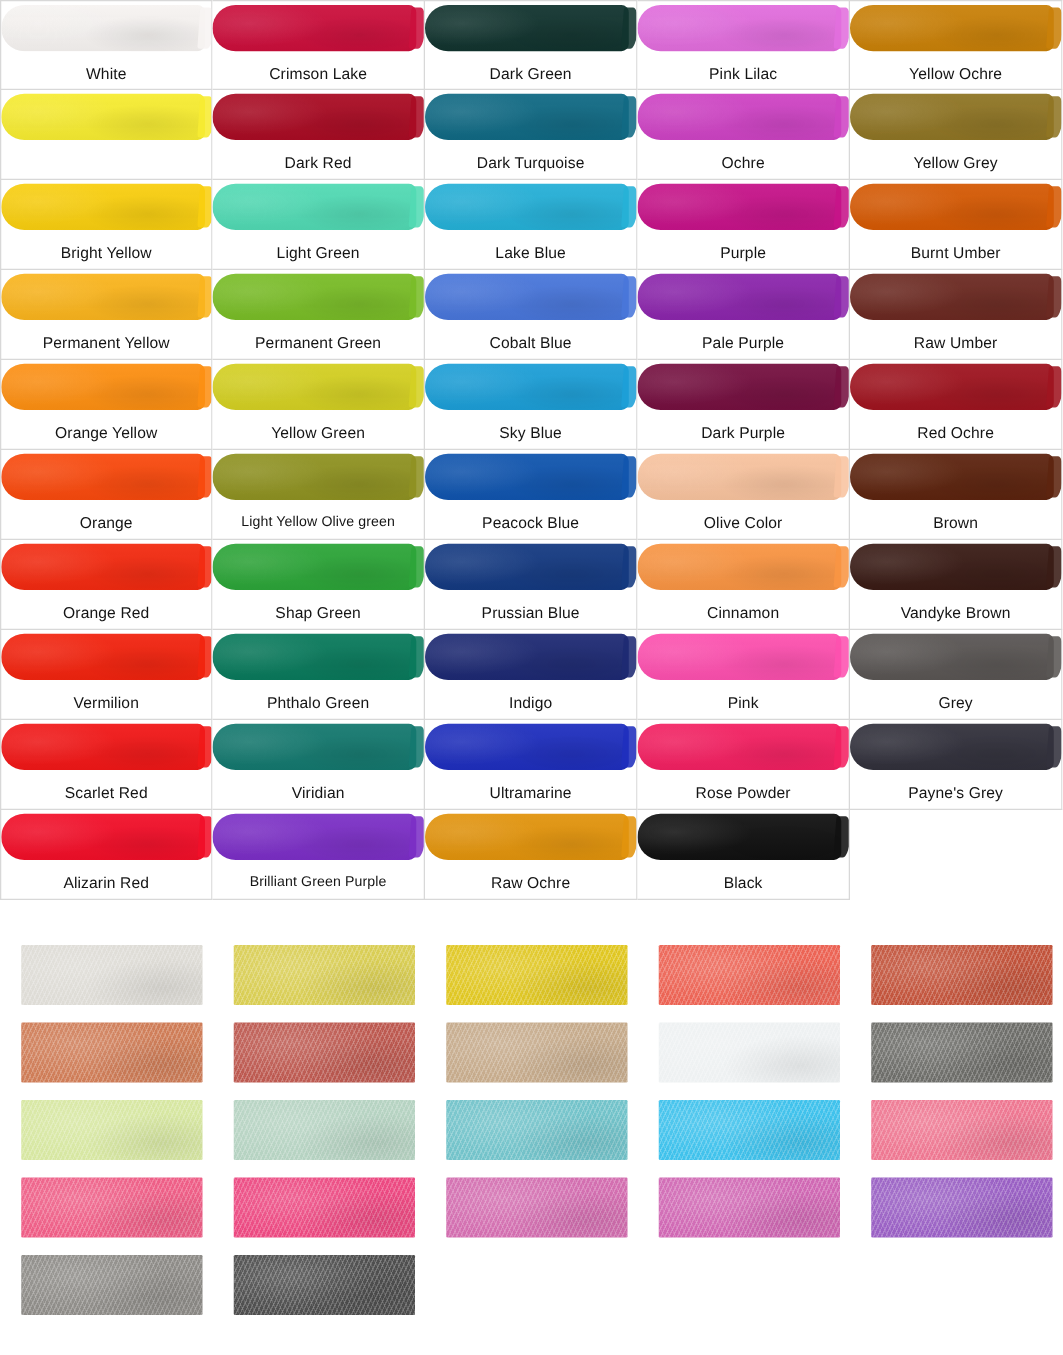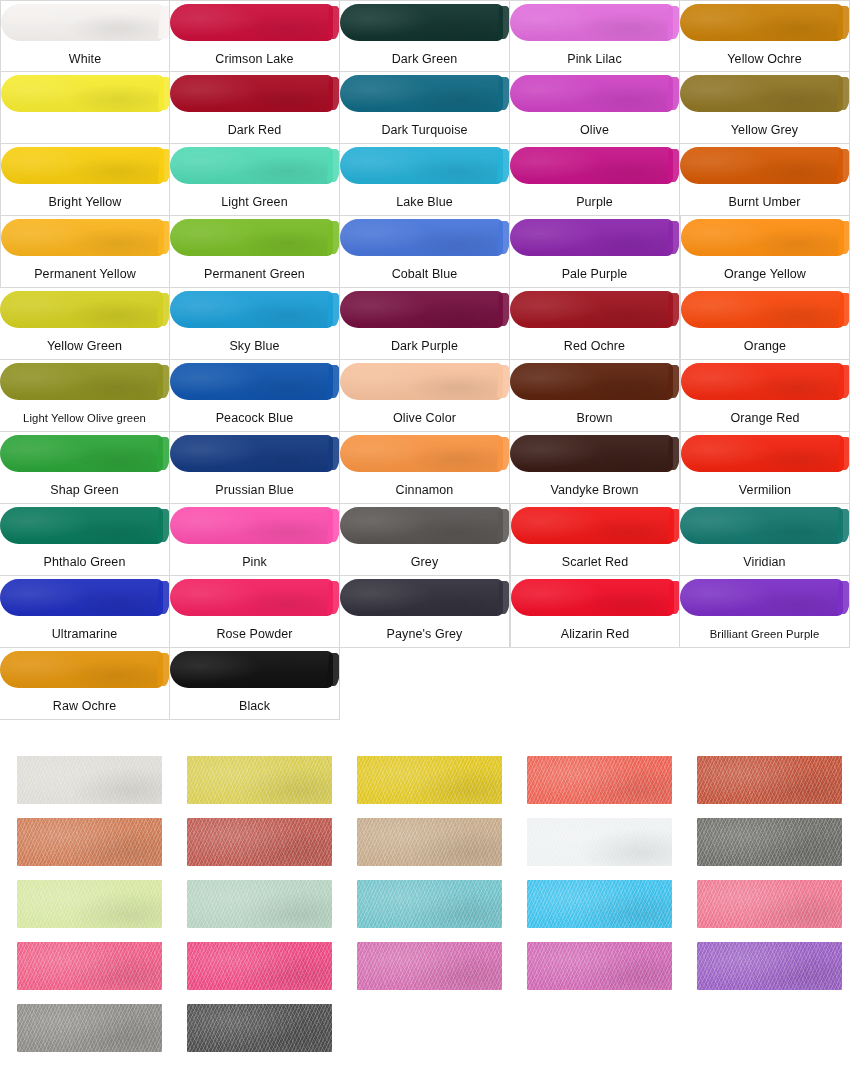--- a/index.html
+++ b/index.html
@@ -158,21 +158,21 @@
       <div class="sw-cell">
         <div class="stroke-band">
           <div class="stroke" style="background: rgb(18, 106, 131);"></div>
         </div>
         <div class="sw-label">Dark Turquoise</div>
       </div>
       <div class="sw-cell">
         <div class="stroke-band">
           <div class="stroke" style="background: rgb(204, 69, 194);"></div>
         </div>
-        <div class="sw-label">Olive</div>
+        <div class="sw-label">Ochre</div>
       </div>
       <div class="sw-cell">
         <div class="stroke-band">
           <div class="stroke" style="background: rgb(143, 117, 38);"></div>
         </div>
         <div class="sw-label">Yellow Grey</div>
       </div>
       <div class="sw-cell col-first">
         <div class="stroke-band">
           <div class="stroke" style="background: rgb(248, 207, 19);"></div>
@@ -220,20 +220,26 @@
           <div class="stroke" style="background: rgb(74, 118, 216);"></div>
         </div>
         <div class="sw-label">Cobalt Blue</div>
       </div>
       <div class="sw-cell">
         <div class="stroke-band">
           <div class="stroke" style="background: rgb(139, 40, 170);"></div>
         </div>
         <div class="sw-label">Pale Purple</div>
       </div>
+      <div class="sw-cell">
+        <div class="stroke-band">
+          <div class="stroke" style="background: rgb(107, 42, 34);"></div>
+        </div>
+        <div class="sw-label">Raw Umber</div>
+      </div>
       <div class="sw-cell col-first">
         <div class="stroke-band">
           <div class="stroke" style="background: rgb(251, 144, 22);"></div>
         </div>
         <div class="sw-label">Orange Yellow</div>
       </div>
       <div class="sw-cell">
         <div class="stroke-band">
           <div class="stroke" style="background: rgb(212, 208, 38);"></div>
         </div>
@@ -321,20 +327,26 @@
         <div class="stroke-band">
           <div class="stroke" style="background: rgb(239, 37, 16);"></div>
         </div>
         <div class="sw-label">Vermilion</div>
       </div>
       <div class="sw-cell">
         <div class="stroke-band">
           <div class="stroke" style="background: rgb(12, 122, 92);"></div>
         </div>
         <div class="sw-label">Phthalo Green</div>
+      </div>
+      <div class="sw-cell">
+        <div class="stroke-band">
+          <div class="stroke" style="background: rgb(30, 42, 114);"></div>
+        </div>
+        <div class="sw-label">Indigo</div>
       </div>
       <div class="sw-cell">
         <div class="stroke-band">
           <div class="stroke" style="background: rgb(251, 82, 174);"></div>
         </div>
         <div class="sw-label">Pink</div>
       </div>
       <div class="sw-cell">
         <div class="stroke-band">
           <div class="stroke" style="background: rgb(90, 86, 84);"></div>

